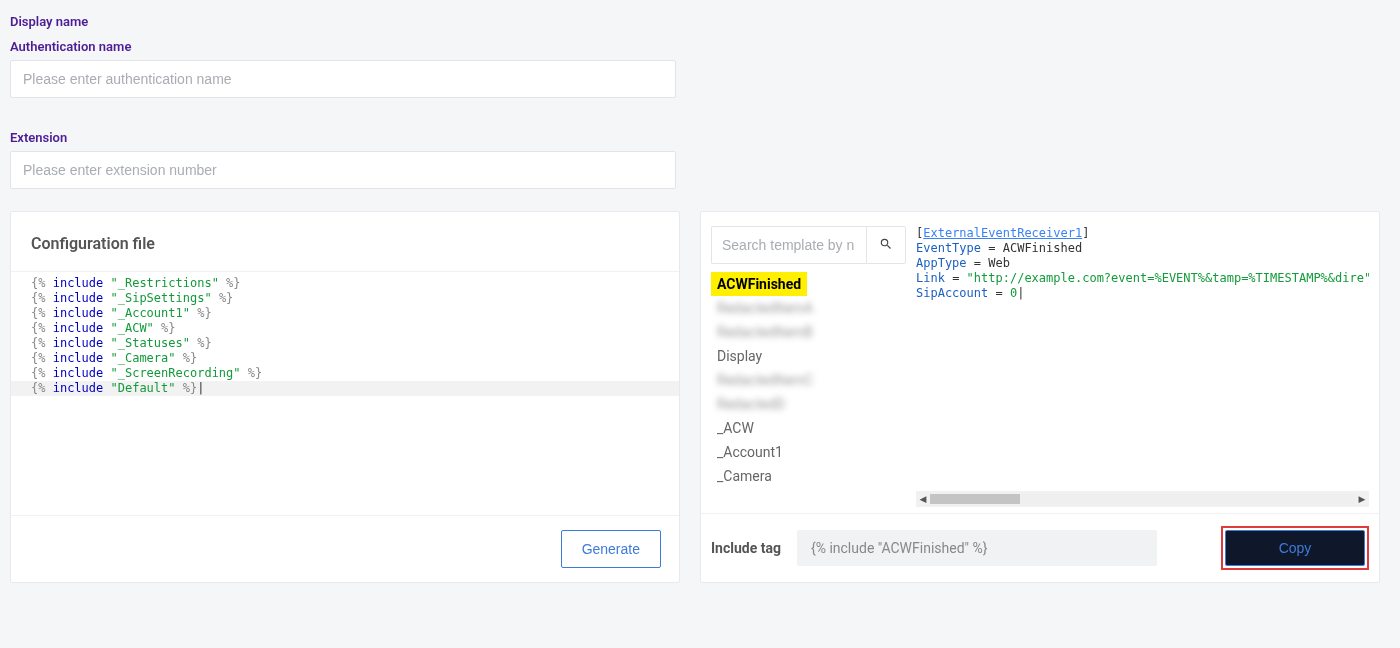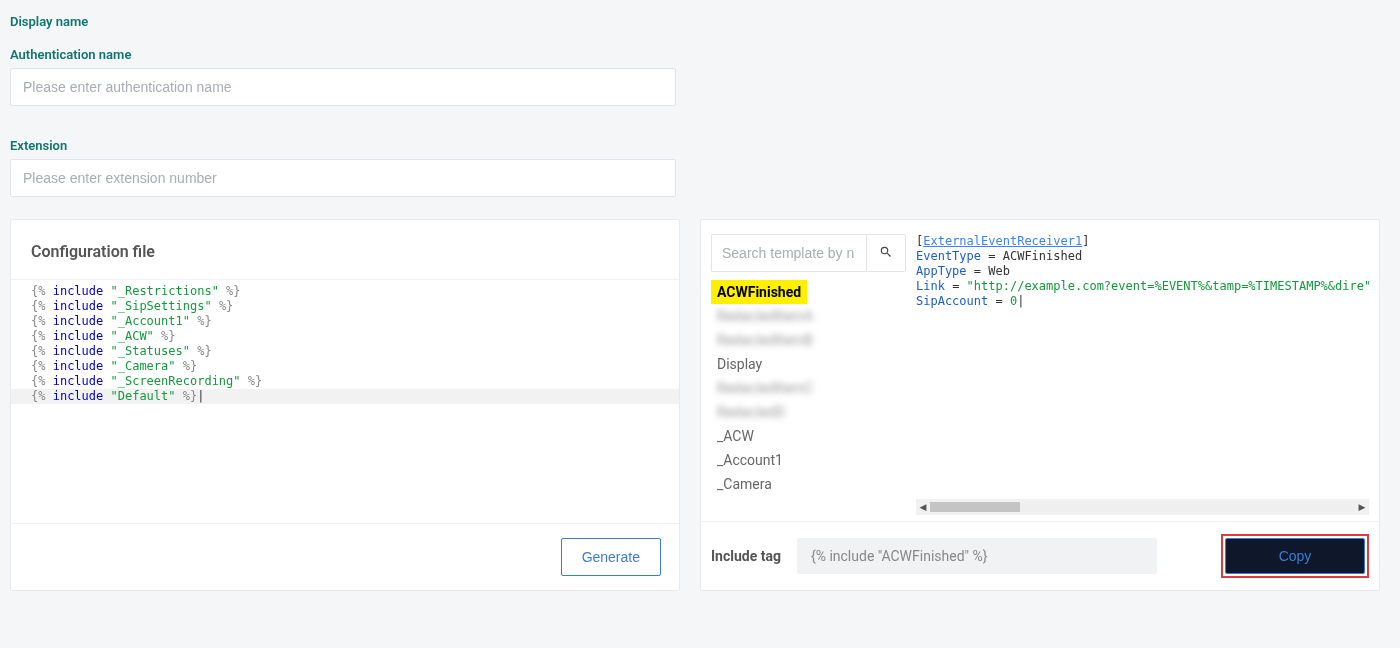--- a/index.html
+++ b/index.html
@@ -19,21 +19,21 @@
     overflow: hidden;
   }
 
   
   .form-area {
     padding: 8px 10px 12px 10px;
   }
   .field-label {
     font-size: 13px;
     font-weight: 600;
-    color: #0f766e;
+    color: #4c1d95;
     margin: 6px 0;
   }
   .text-input {
     width: 666px;
     height: 38px;
     padding: 8px 12px;
     border: 1px solid #e2e4e8;
     border-radius: 2px;
     background: #fff;
     font-size: 14px;
@@ -257,21 +257,21 @@
   }
 </style>
 </head>
 <body>
 
 <div class="page">
 
   <div class="form-area">
     <div class="field-label">Display name</div>
 
-    <div class="field-label" style="margin-top:18px">Authentication name</div>
+    <div class="field-label" style="margin-top:10px">Authentication name</div>
     <input class="text-input" type="text" placeholder="Please enter authentication name" style="">
 
     <div class="field-label" style="margin-top:32px">Extension</div>
     <input class="text-input" type="text" placeholder="Please enter extension number" style="">
   </div>
 
   <div class="panel-row">
 
     <div class="panel panel-left">
       <div class="panel-left-header">Configuration file</div>

